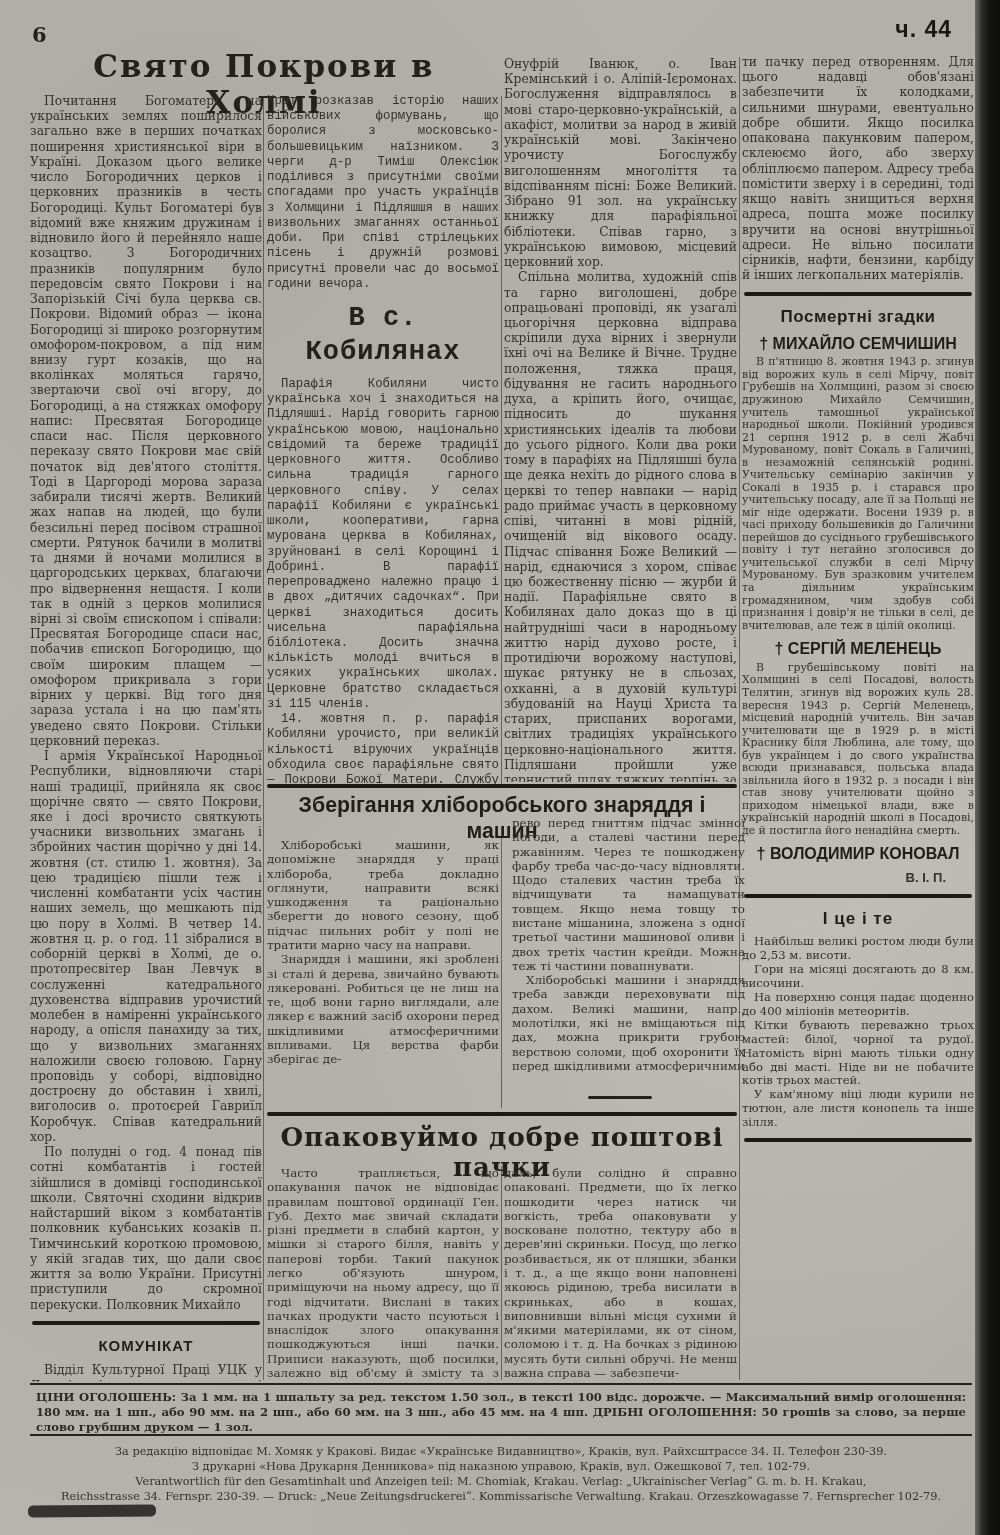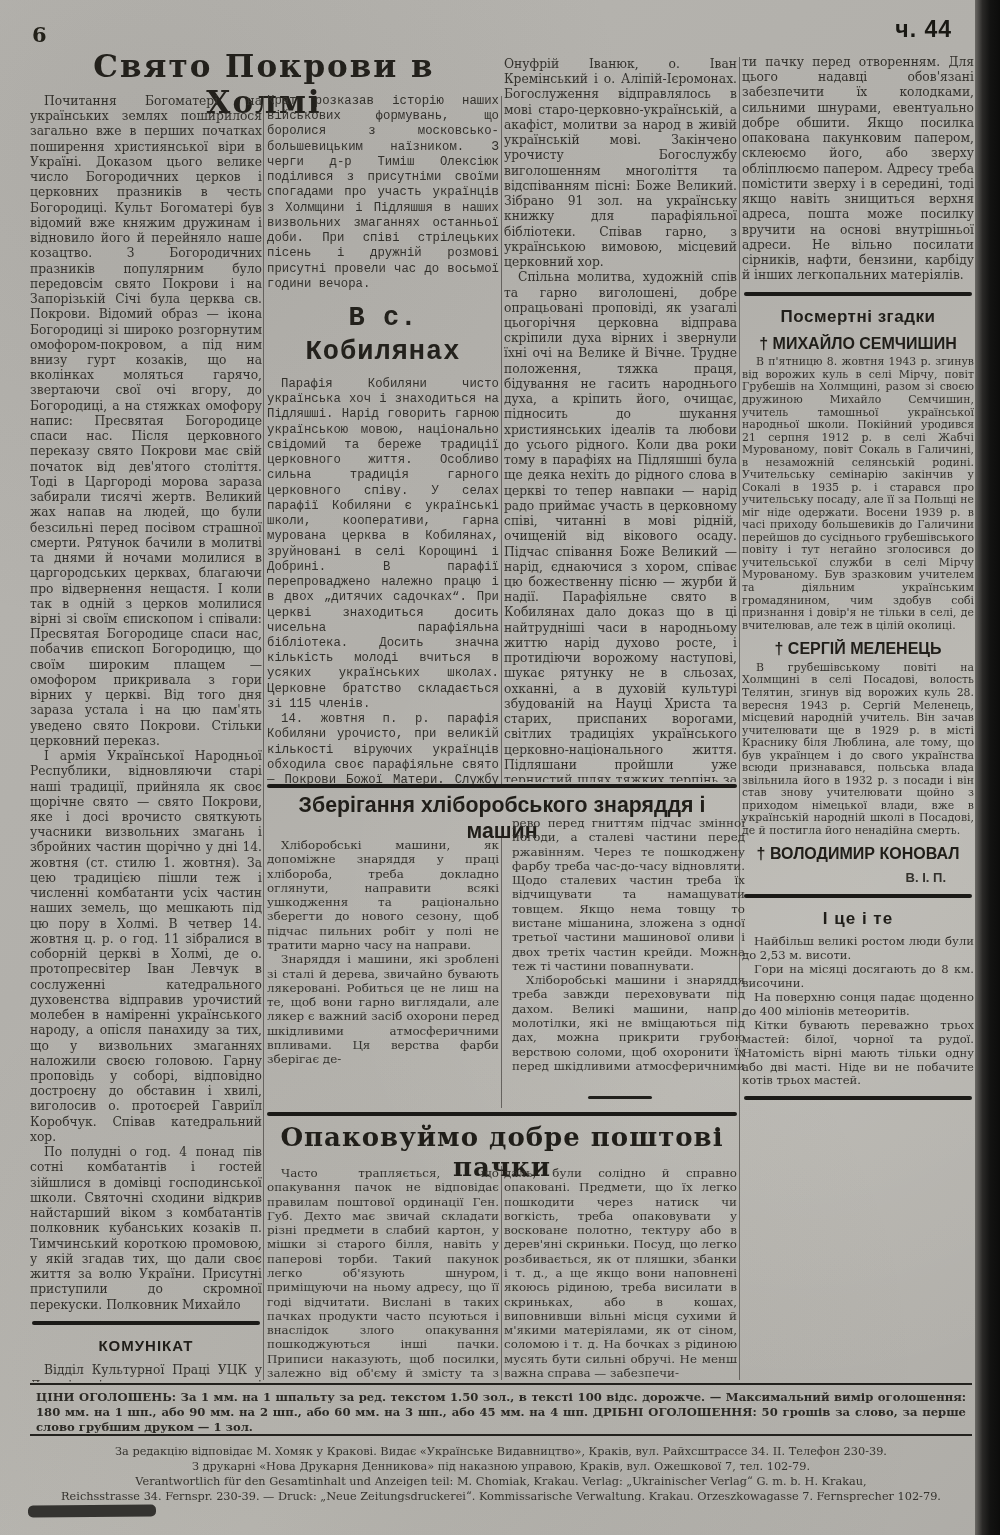--- a/index.html
+++ b/index.html
@@ -170,20 +170,21 @@
     <div class="subhead-sans sz-obit-name">† ВОЛОДИМИР КОНОВАЛ</div>
     <div class="sig-vip">В. І. П.</div>
 
     <div class="hrule"></div>
     <div class="subhead-sans sz-misc">І це і те</div>
     <div class="misc-body">
         <p>Найбільш великі ростом люди були до 2,53 м. висоти.</p>
         <p>Гори на місяці досягають до 8 км. височини.</p>
         <p>На поверхню сонця падає щоденно до 400 міліонів метеоритів.</p>
         <p>Кітки бувають переважно трьох мастей: білої, чорної та рудої. Натомість вірні мають тільки одну або дві масті. Ніде ви не побачите котів трьох мастей.</p>
+        <p>У кам'яному віці люди курили не тютюн, але листя конопель та інше зілля.</p>
       </div>
     <div class="hrule"></div>
   </div>
 
   <div class="vrule v12"></div>
   <div class="vrule v23a"></div>
   <div class="vrule v23b"></div>
   <div class="vrule v23c"></div>
   <div class="vrule v34"></div>
 

